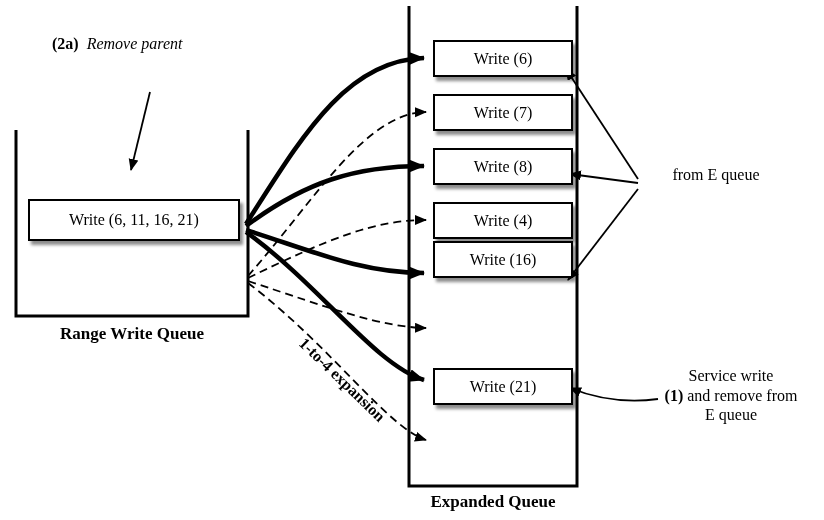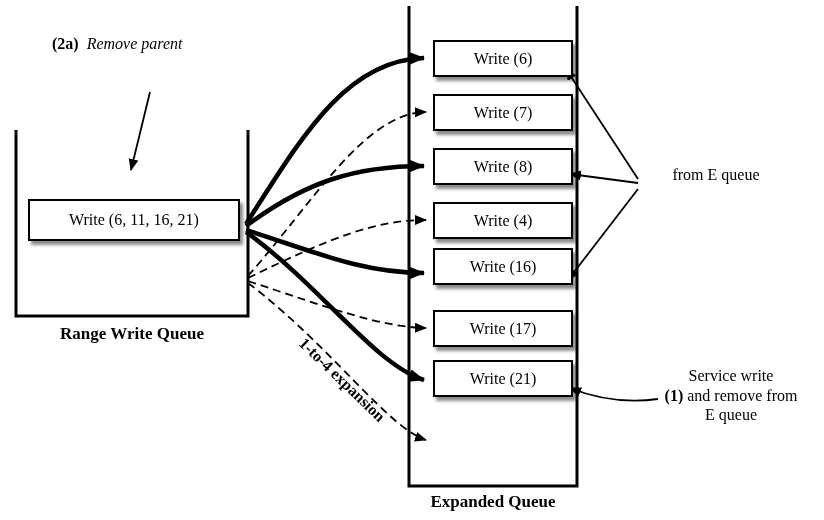--- a/index.html
+++ b/index.html
@@ -64,23 +64,22 @@
     <path d="M658,399 Q612,405 570,388" fill="none" stroke="#000" stroke-width="1.8" marker-end="url(#ah)"></path>
   </svg>
 
   <div class="box rw-box" style="top:199px">Write (6, 11, 16, 21)</div>
   <div class="queue-label" style="left:16px; top:324px; width:232px">Range Write Queue</div>
 
   <div class="box e-box" style="top:40px">Write (6)</div>
   <div class="box e-box" style="top:94px">Write (7)</div>
   <div class="box e-box" style="top:148px">Write (8)</div>
   <div class="box e-box" style="top:202px">Write (4)</div>
-  <div class="box e-box" style="top:248px">Write (16)</div>
-  <div class="box e-box" style="top:310px">Write (17)</div>
-  <div class="box e-box" style="top:360px">Write (21)</div>
+  <div class="box e-box" style="top:241px">Write (16)</div>
+  <div class="box e-box" style="top:368px">Write (21)</div>
   <div class="queue-label" style="left:408px; top:492px; width:170px">Expanded Queue</div>
 
   <div class="ann ann-2a">
     <span class="tag">(2a)</span>
     <span class="lines">
       <span>Remove parent</span><br>
     </span>
   </div>
 
   <div class="ann ann-2b">

